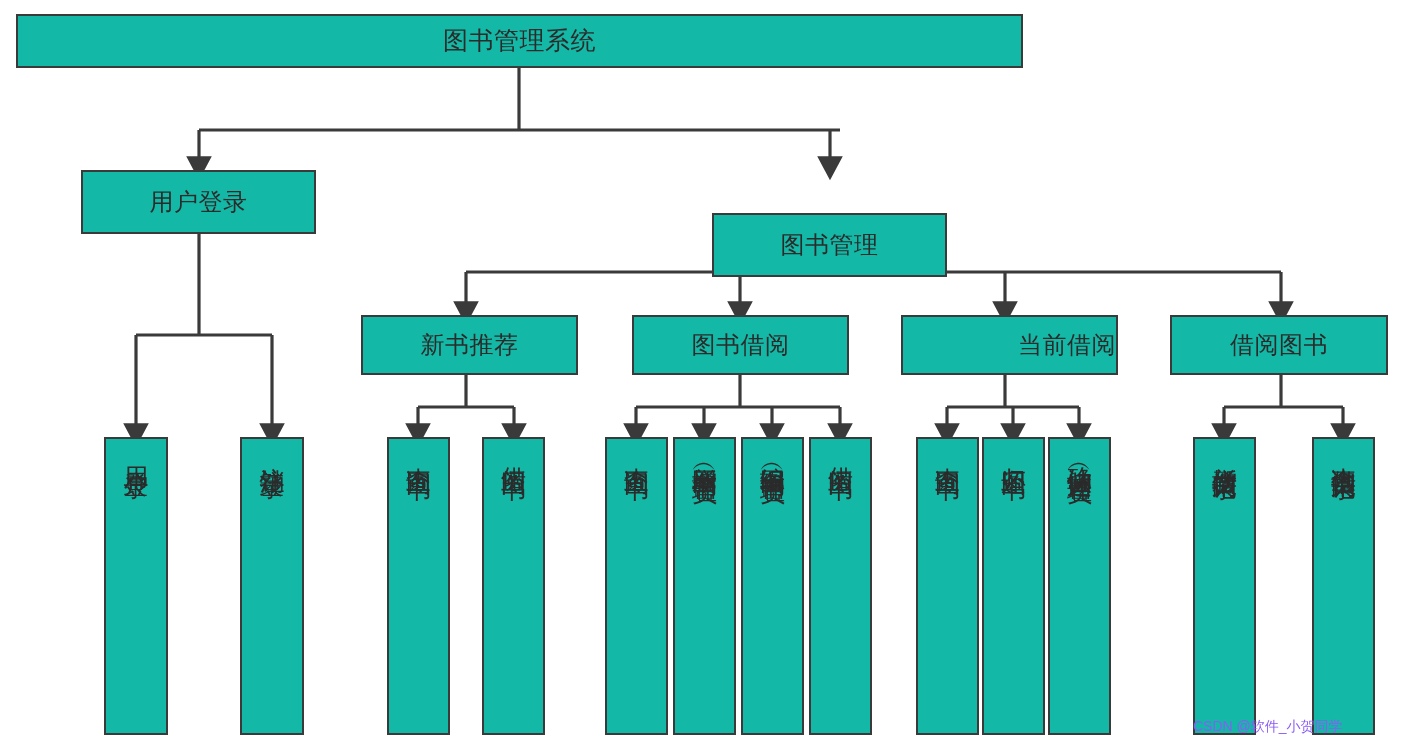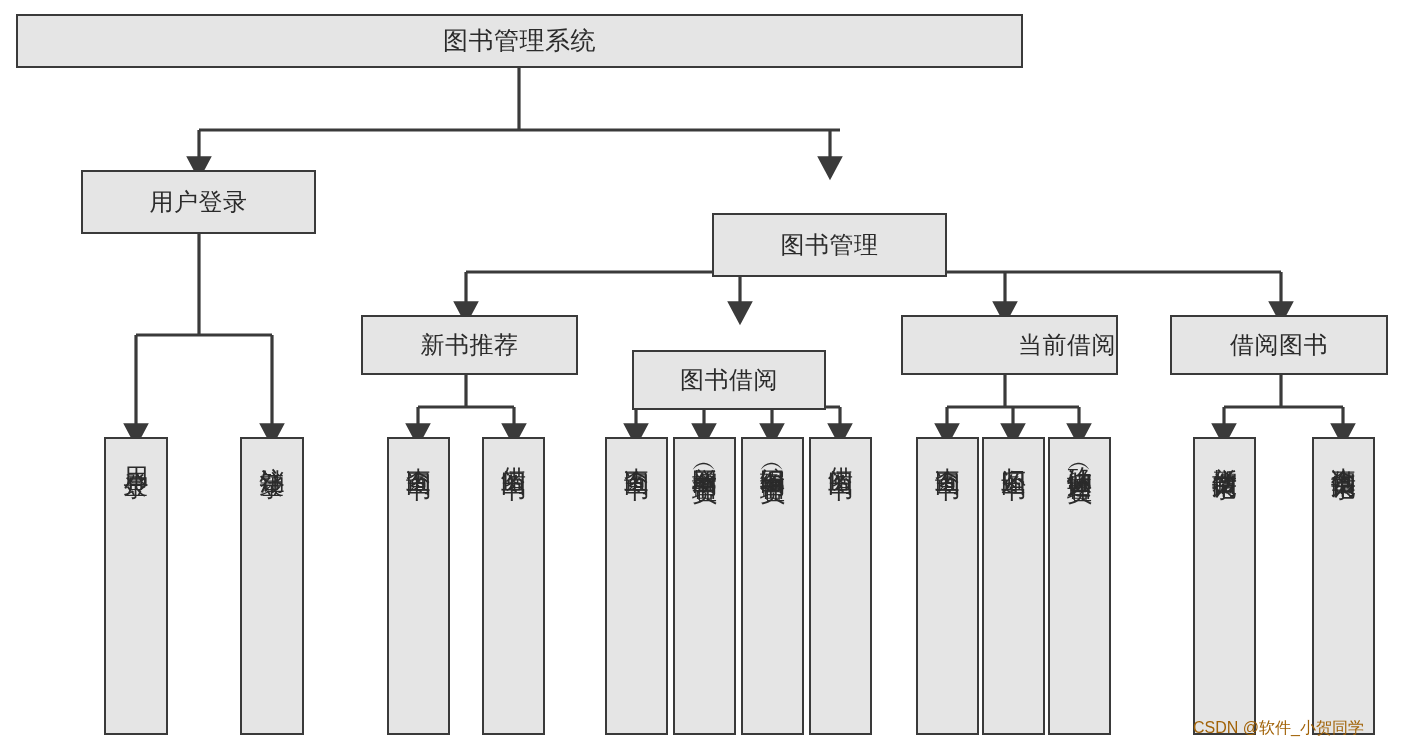--- a/index.html
+++ b/index.html
@@ -21,21 +21,21 @@
   #svg-layer {
     position: absolute;
     left: 0;
     top: 0;
     width: 1405px;
     height: 747px;
   }
   .node {
     position: absolute;
     box-sizing: border-box;
-    background: #e5e5e5;
+    background: #14b8a6;
     border: 2px solid #3a3a3a;
     display: flex;
     align-items: center;
     justify-content: center;
     color: #2b2b2b;
     z-index: 2;
   }
   .node .label {
     display: block;
     text-align: center;
@@ -61,22 +61,22 @@
     font-size: 25px;
     line-height: 1.0;
     letter-spacing: 3px;
     white-space: nowrap;
   }
   .node.vert.tall .label {
     letter-spacing: 2px;
   }
   .watermark {
     position: absolute;
-    font-size: 16px;
-    color: #a16207;
+    font-size: 14px;
+    color: #8b5cf6;
     white-space: nowrap;
     z-index: 3;
     font-family: "Liberation Sans", "DejaVu Sans", sans-serif;
   }
 </style>
 </head>
 <body>
 
 <div id="canvas">
 
@@ -137,21 +137,21 @@
   <div class="node horiz" style="left:81px; top:170px; width:235px; height:64px;">
     <span class="label">用户登录</span>
   </div>
   <div class="node horiz" style="left:712px; top:170px; width:235px; height:64px;margin-top:43px;">
     <span class="label">图书管理</span>
   </div>
 
   <div class="node horiz" style="left:361px; top:315px; width:217px; height:60px;justify-content:center;">
     <span class="label">新书推荐</span>
   </div>
-  <div class="node horiz" style="left:632px; top:315px; width:194px; height:60px;margin-top:35px;">
+  <div class="node horiz" style="left:632px; top:315px; width:217px; height:60px;">
     <span class="label">图书借阅</span>
   </div>
   <div class="node horiz" style="left:901px; top:315px; width:217px; height:60px;justify-content:flex-end;">
     <span class="label">当前借阅</span>
   </div>
   <div class="node horiz" style="left:1170px; top:315px; width:218px; height:60px;">
     <span class="label">借阅图书</span>
   </div>
 
   <div class="node vert" style="left:104px; top:437px; width:64px; height:298px;">

